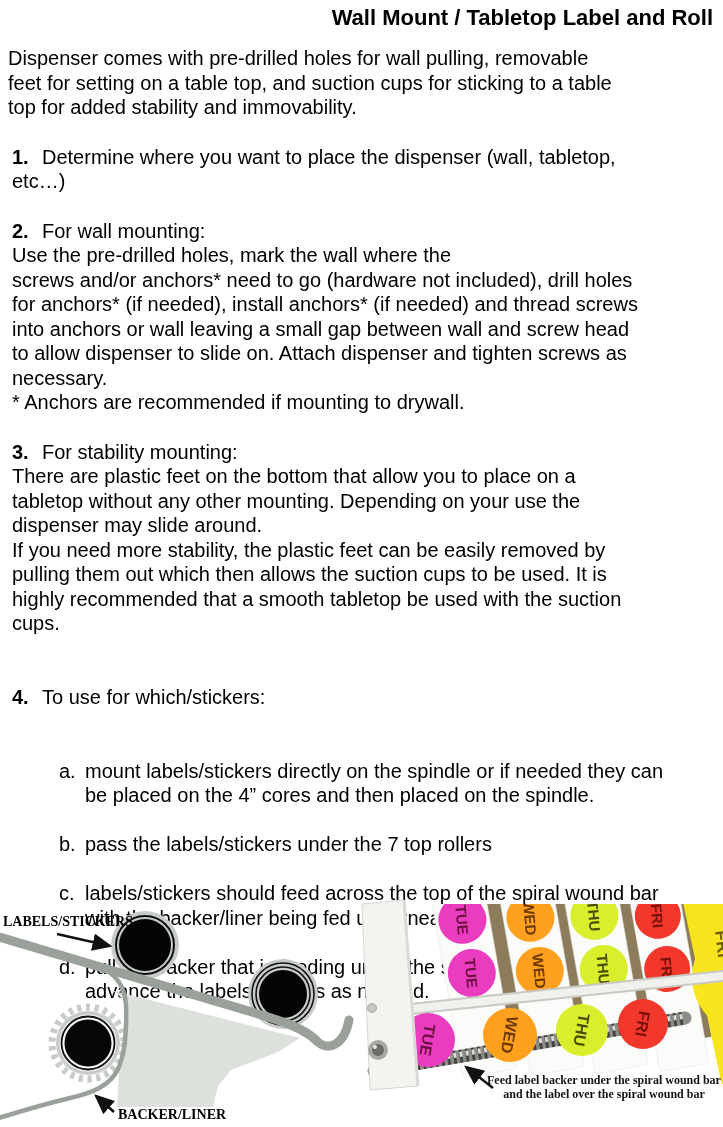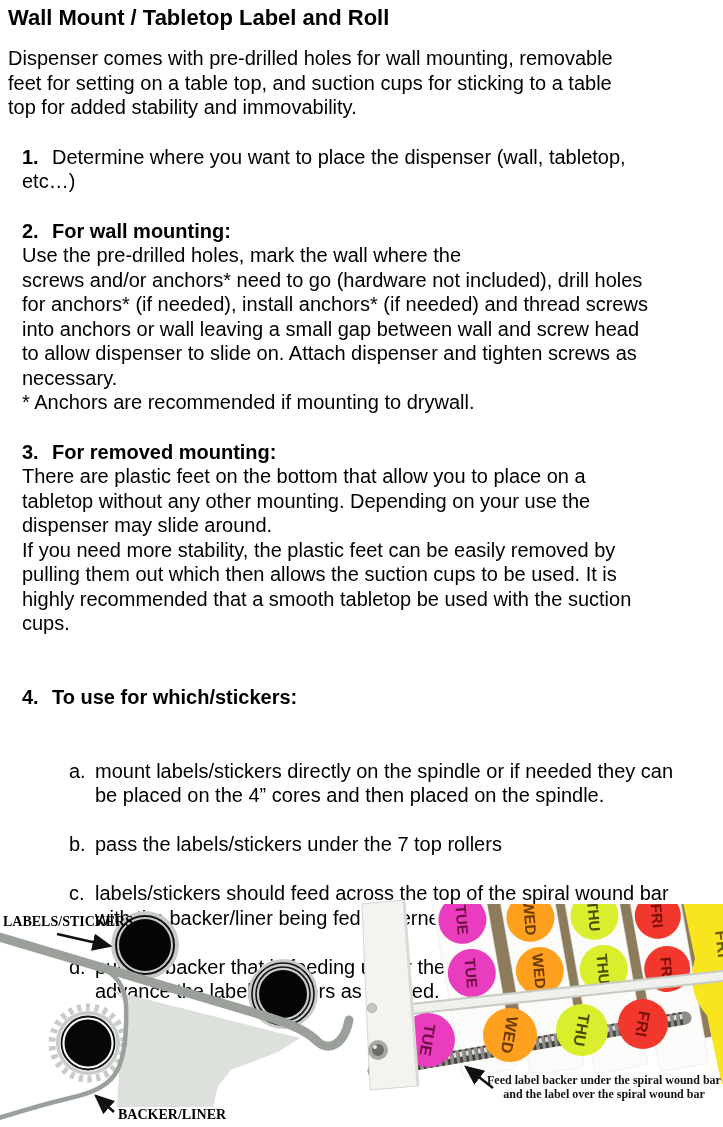--- a/index.html
+++ b/index.html
@@ -1,54 +1,54 @@
 <!DOCTYPE html>
 <html><head>
 <meta charset="utf-8">
 <style>
   html,body{margin:0;padding:0;background:#ffffff;}
   body{width:723px;height:1127px;position:relative;overflow:hidden;
        font-family:"Liberation Sans",sans-serif;color:#000;}
   .doc{position:absolute;left:0;top:0;width:723px;padding:3px 10px 0 8px;box-sizing:border-box;}
-  .title{font-weight:bold;font-size:22px;line-height:29px;text-align:left;margin:0 0 14px 0;}
+  .title{font-weight:bold;font-size:22px;line-height:29px;text-align:right;margin:0 0 14px 0;}
   .para{font-size:20px;line-height:24.5px;margin:0 0 25px 0;white-space:pre-line;}
-  .step{font-size:20px;line-height:24.5px;margin:0 0 25px 14px;white-space:pre-line;}
+  .step{font-size:20px;line-height:24.5px;margin:0 0 25px 4px;white-space:pre-line;}
   .stepnum{font-weight:bold;display:inline-block;min-width:30px;}
-  .stephead{font-weight:bold;}
+  .stephead{font-weight:normal;}
   .sublist{margin:0 0 0 47px;}
   .subrow{display:grid;grid-template-columns:26px 1fr;font-size:20px;line-height:24.5px;}
   .subtext{white-space:pre-line;}
   svg text{user-select:none;}
   .figure{position:absolute;}
 </style>
 </head>
 <body>
 
 <div class="doc">
   <h1 class="title">
     <div>Wall Mount / Tabletop Label and Roll</div>
   </h1>
 
-  <p class="para">Dispenser comes with pre-drilled holes for wall mounting, removable
+  <p class="para">Dispenser comes with pre-drilled holes for wall pulling, removable
 feet for setting on a table top, and suction cups for sticking to a table
 top for added stability and immovability.</p>
 
   <p class="step"><b class="stepnum">1.</b><span class="subtext">Determine where you want to place the dispenser (wall, tabletop,
 etc…)</span></p>
 
   <p class="step"><b class="stepnum">2.</b><b class="stephead">For wall mounting:</b><span>
 Use the pre-drilled holes, mark the wall where the
 screws and/or anchors* need to go (hardware not included), drill holes
 for anchors* (if needed), install anchors* (if needed) and thread screws
 into anchors or wall leaving a small gap between wall and screw head
 to allow dispenser to slide on. Attach dispenser and tighten screws as
 necessary.
 * Anchors are recommended if mounting to drywall.</span></p>
 
-  <p class="step"><b class="stepnum">3.</b><b class="stephead">For removed mounting:</b><span>
+  <p class="step"><b class="stepnum">3.</b><b class="stephead">For stability mounting:</b><span>
 There are plastic feet on the bottom that allow you to place on a
 tabletop without any other mounting. Depending on your use the
 dispenser may slide around.
 If you need more stability, the plastic feet can be easily removed by
 pulling them out which then allows the suction cups to be used. It is
 highly recommended that a smooth tabletop be used with the suction
 cups.</span></p>
 
   <div class="step">
     <div><b class="stepnum">4.</b><b class="stephead">To use for which/stickers:</b></div>

